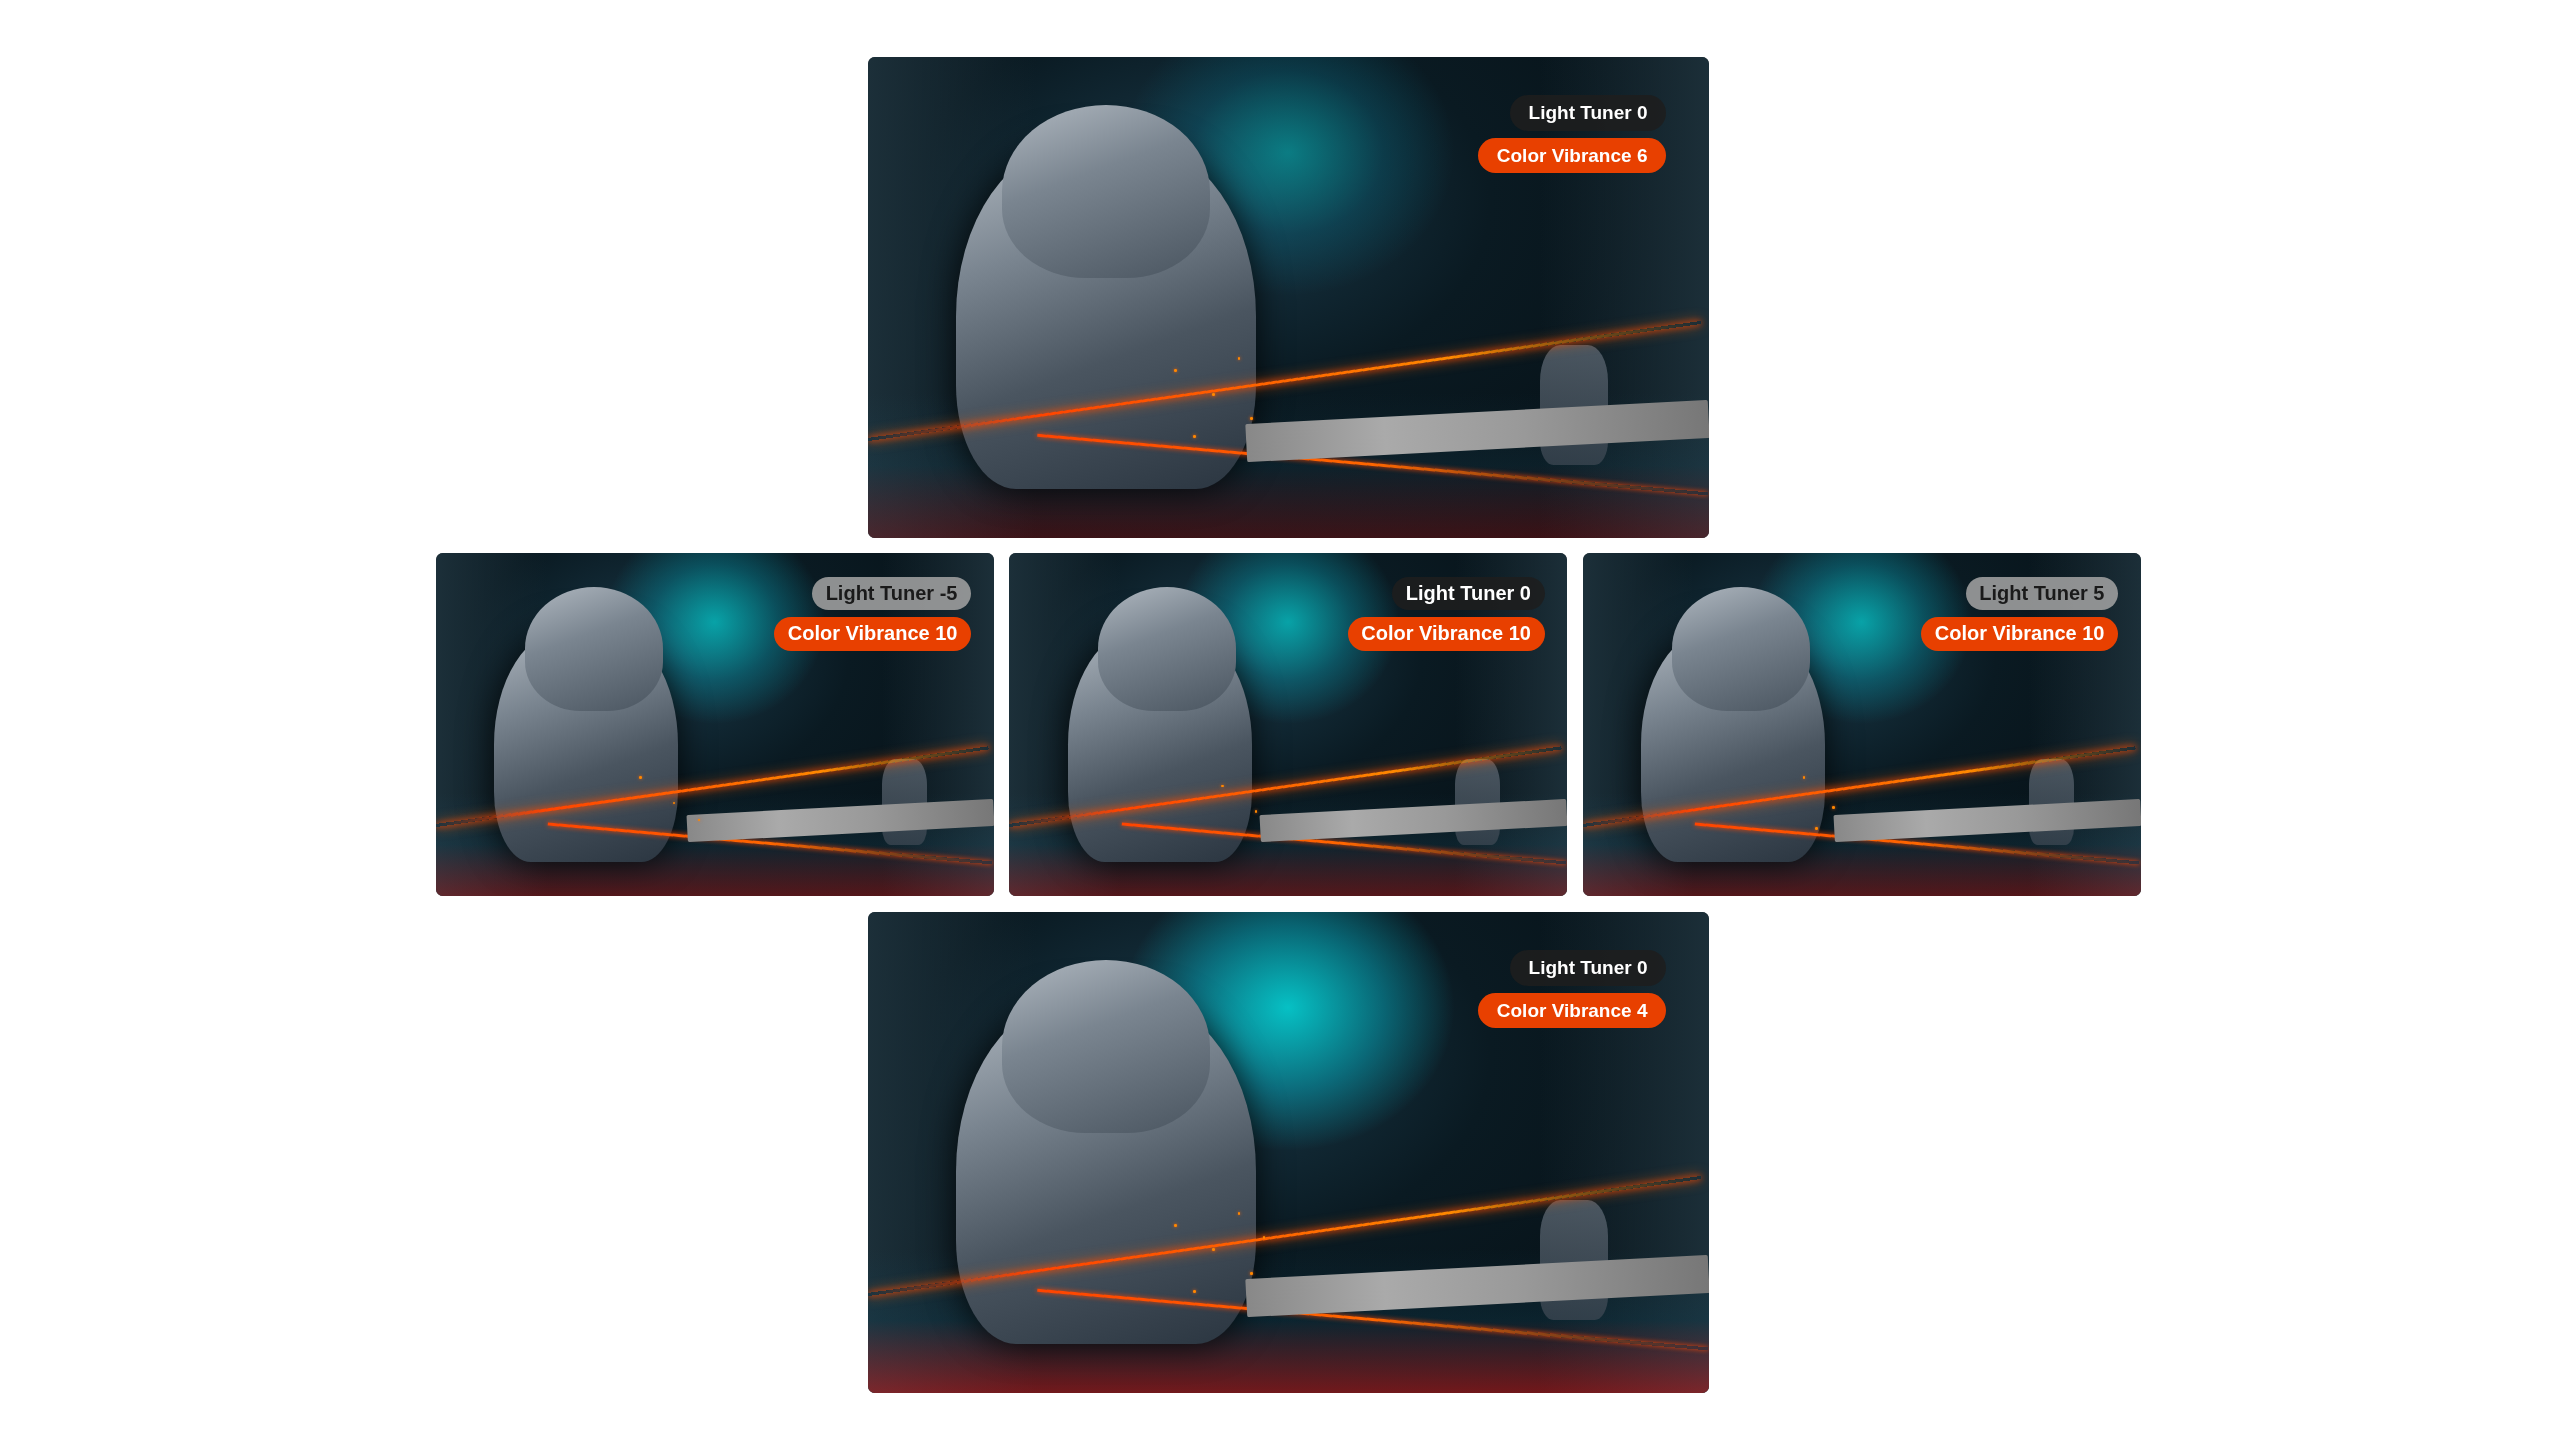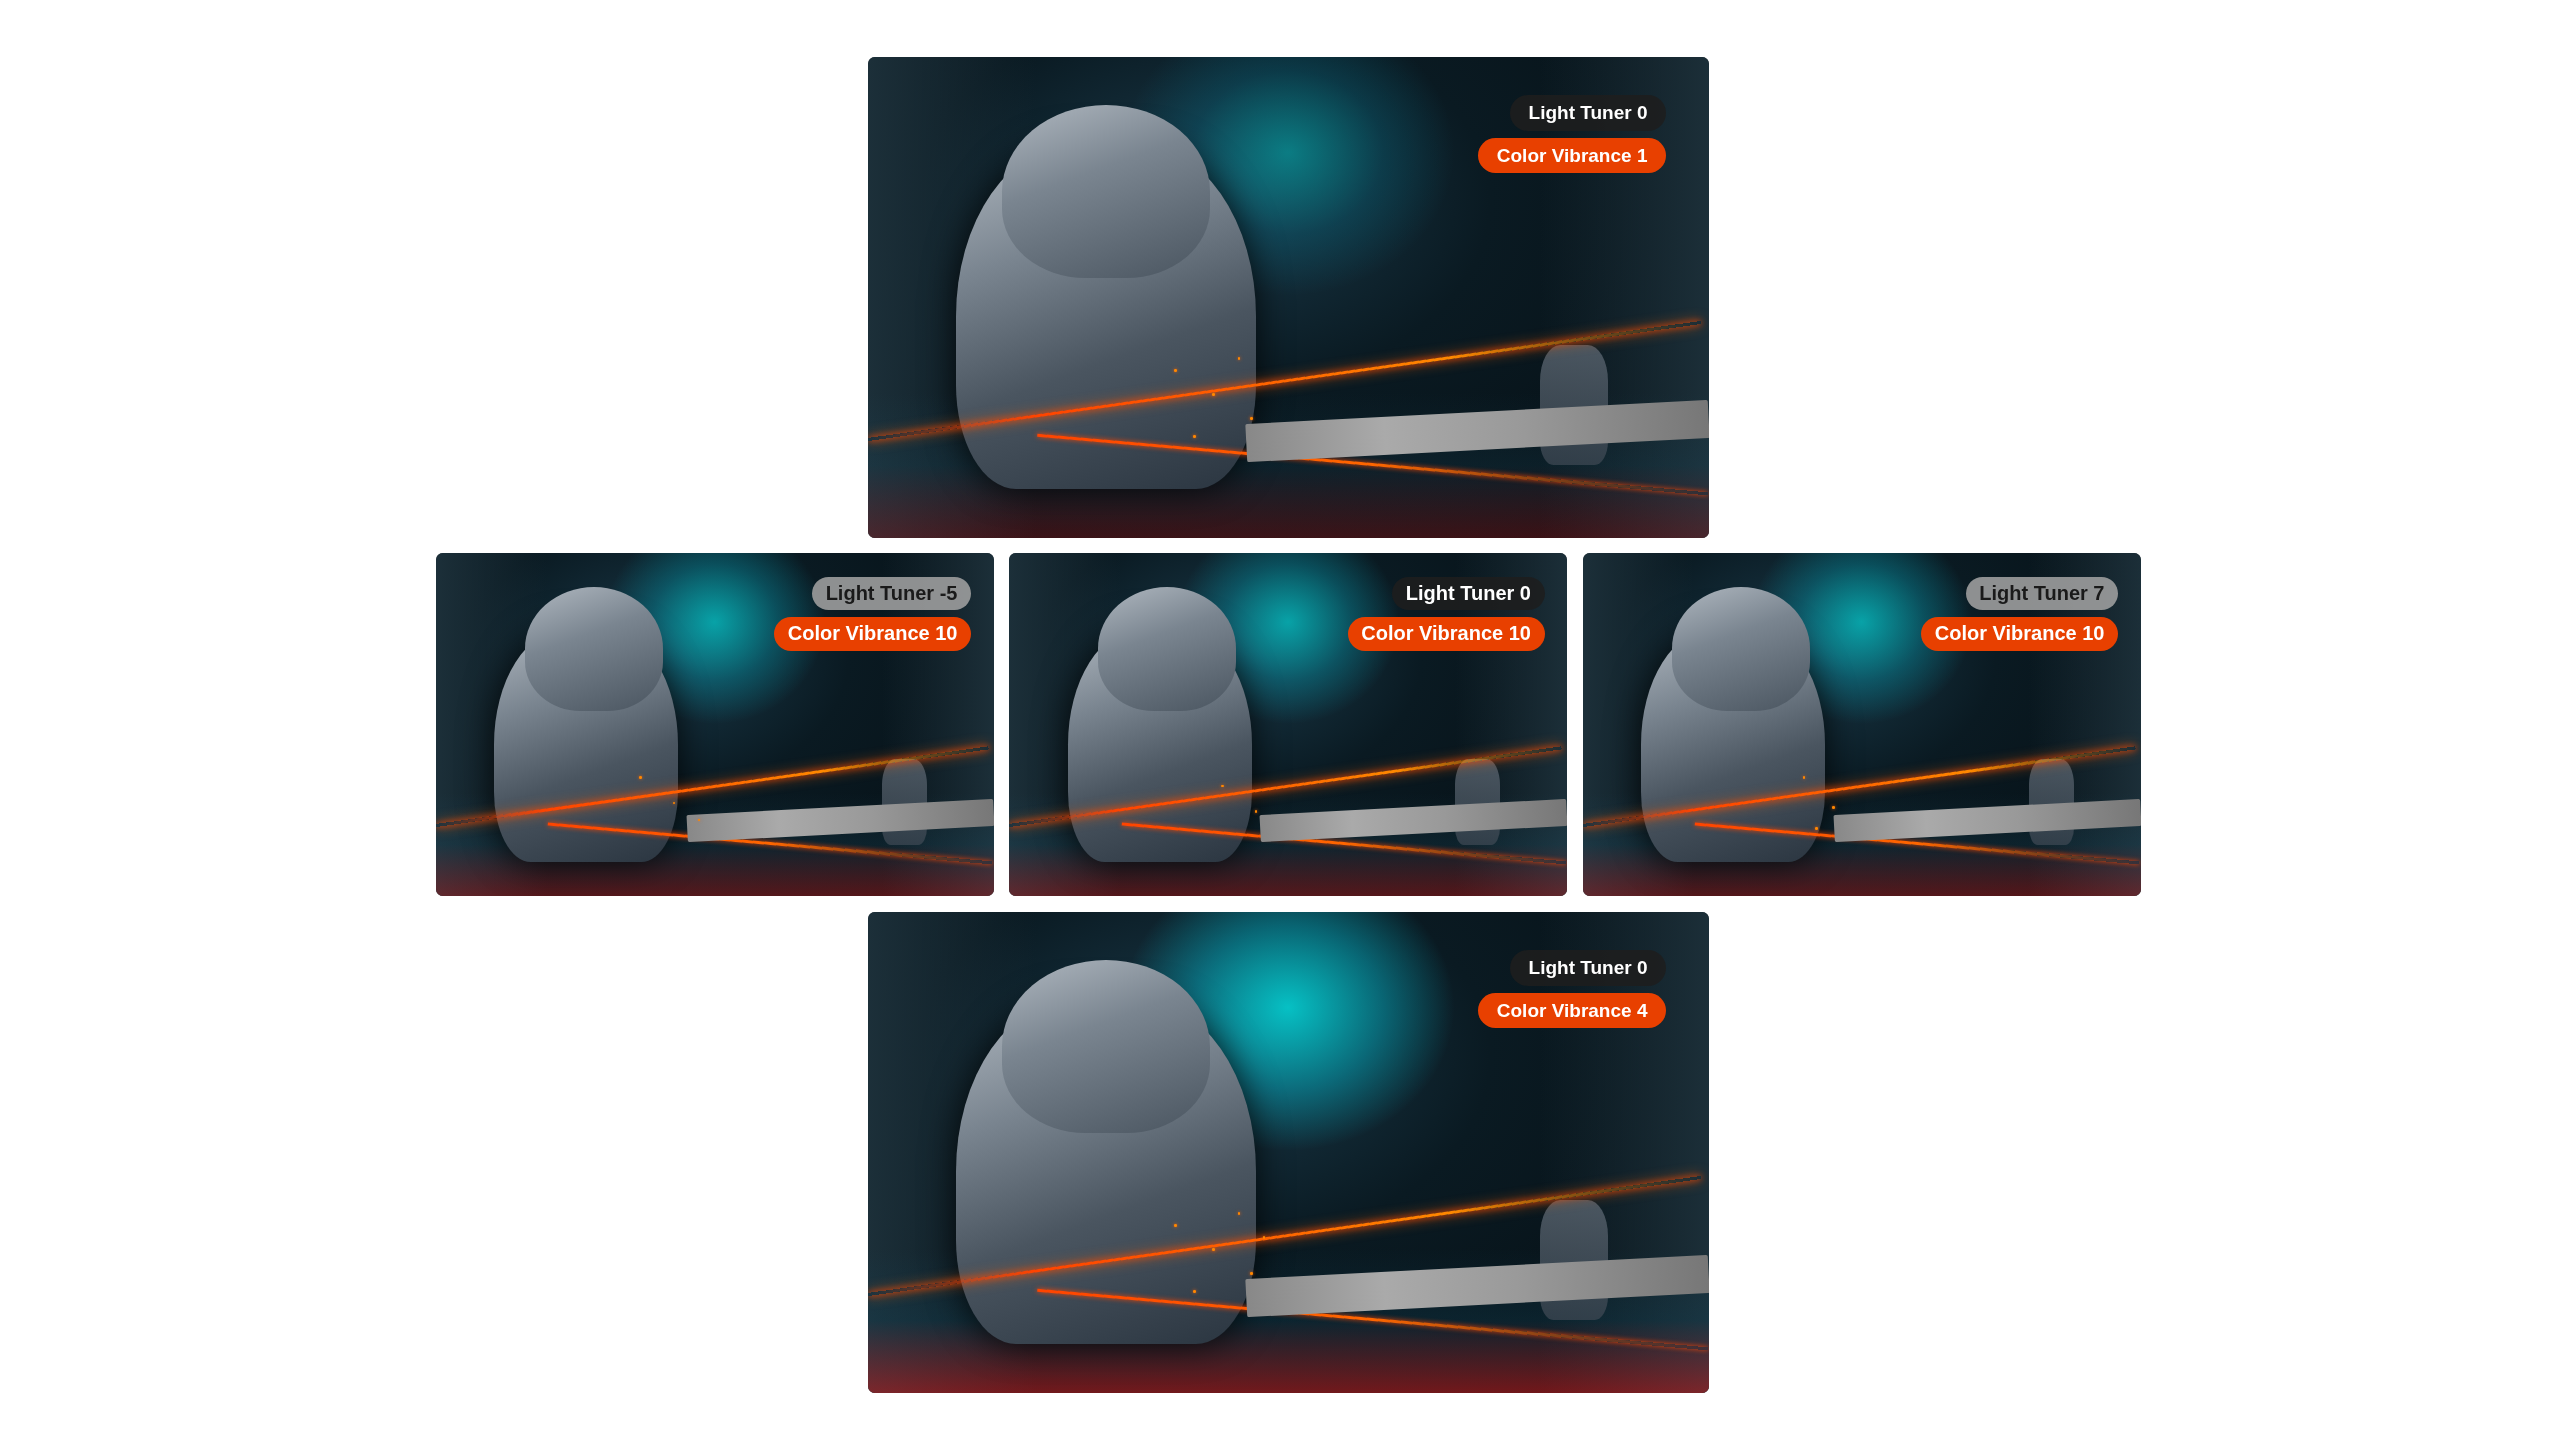--- a/index.html
+++ b/index.html
@@ -293,21 +293,21 @@
           <div class="spark" style="top:40%;left:40%;"></div>
           <div class="spark" style="top:60%;left:70%;"></div>
           <div class="spark" style="top:10%;left:60%;"></div>
           <div class="spark" style="top:75%;left:25%;"></div>
         </div>
         <div class="badges">
           <div class="badge badge-dark">
             <span>Light Tuner 0</span>
           </div>
           <div class="badge badge-orange">
-            <span>Color Vibrance 1</span>
+            <span>Color Vibrance 6</span>
           </div>
         </div>
       </div>
     </div>
   </div>
 
   <div class="row">
 
     <div class="image-card medium">
       <div class="game-bg vibrant">
@@ -379,21 +379,21 @@
         <div class="laser"></div>
         <div class="laser2"></div>
         <div class="weapon"></div>
         <div class="sparks">
           <div class="spark" style="top:20%;left:30%;"></div>
           <div class="spark" style="top:55%;left:65%;"></div>
           <div class="spark" style="top:80%;left:45%;"></div>
         </div>
         <div class="badges">
           <div class="badge badge-gray">
-            <span>Light Tuner 7</span>
+            <span>Light Tuner 5</span>
           </div>
           <div class="badge badge-orange">
             <span>Color Vibrance 10</span>
           </div>
         </div>
       </div>
     </div>
 
   </div>
 

